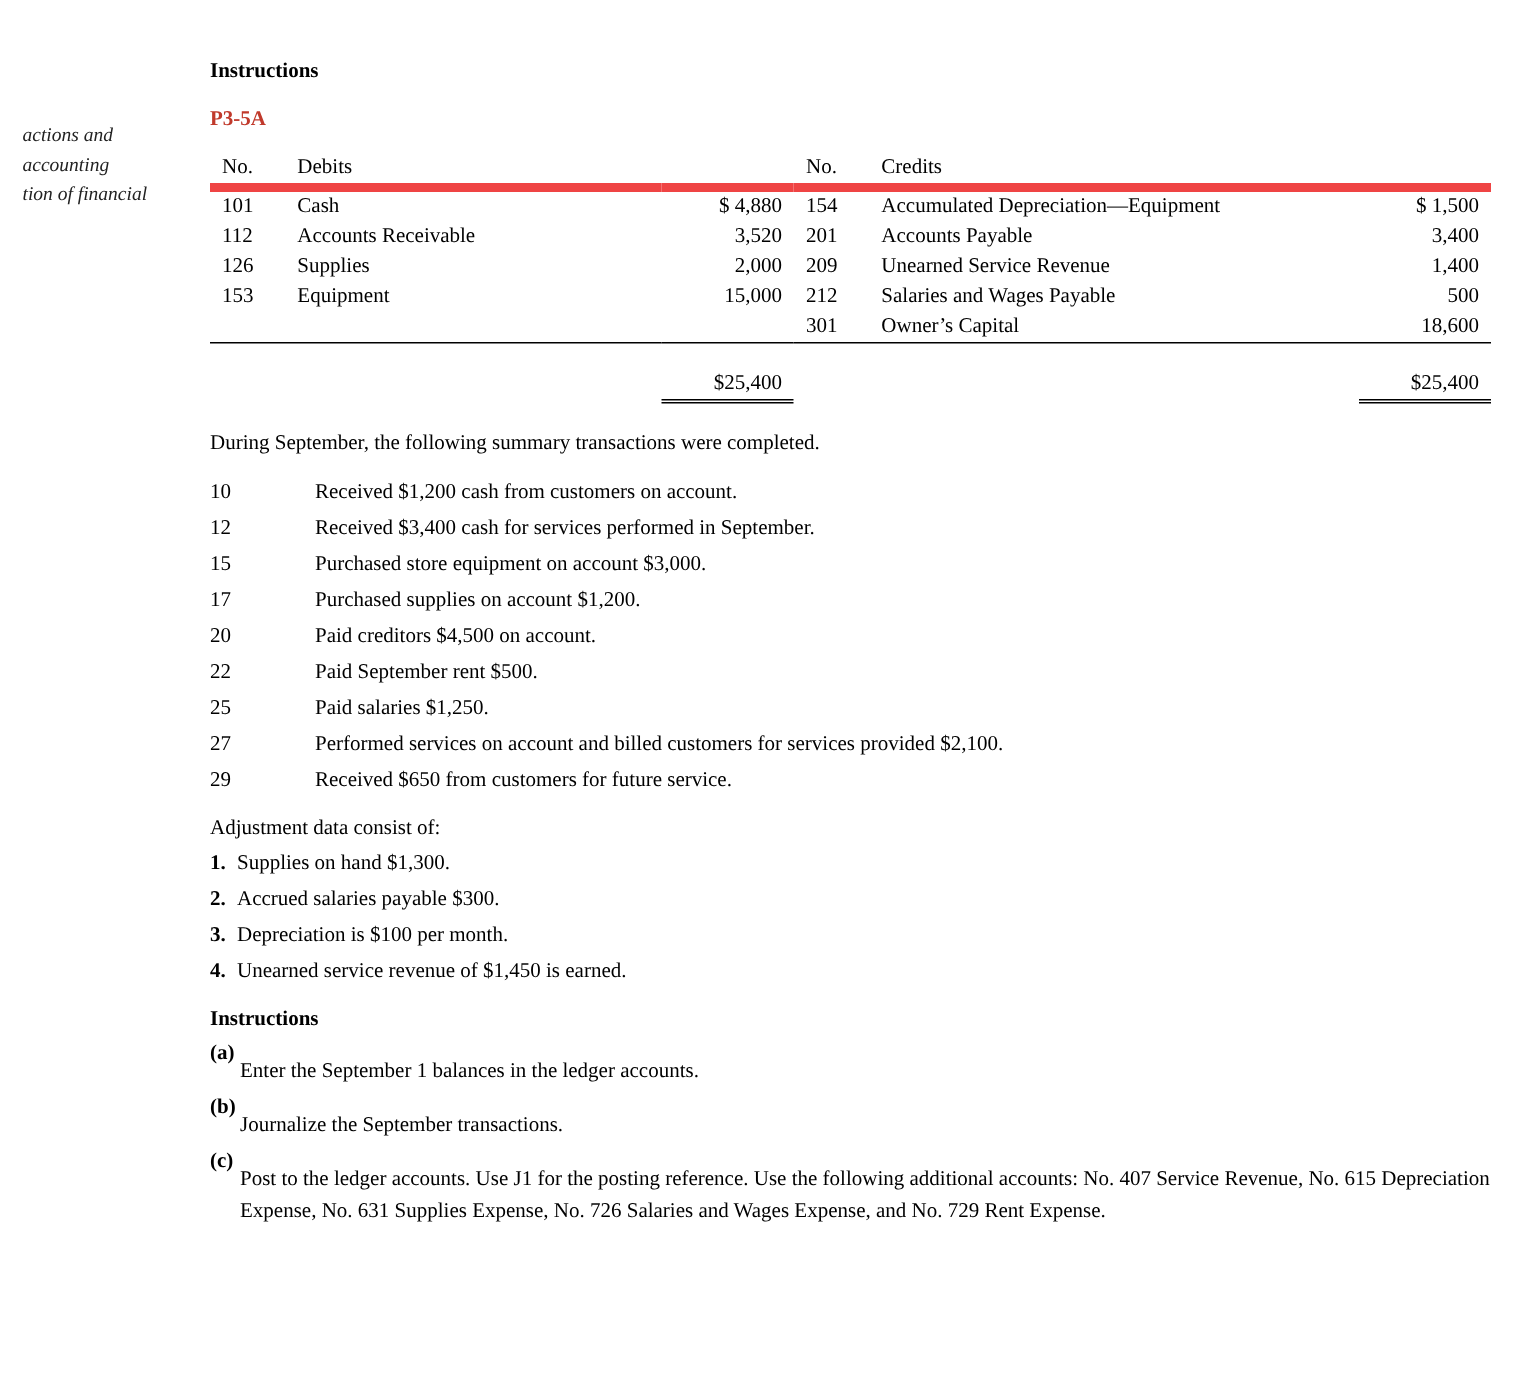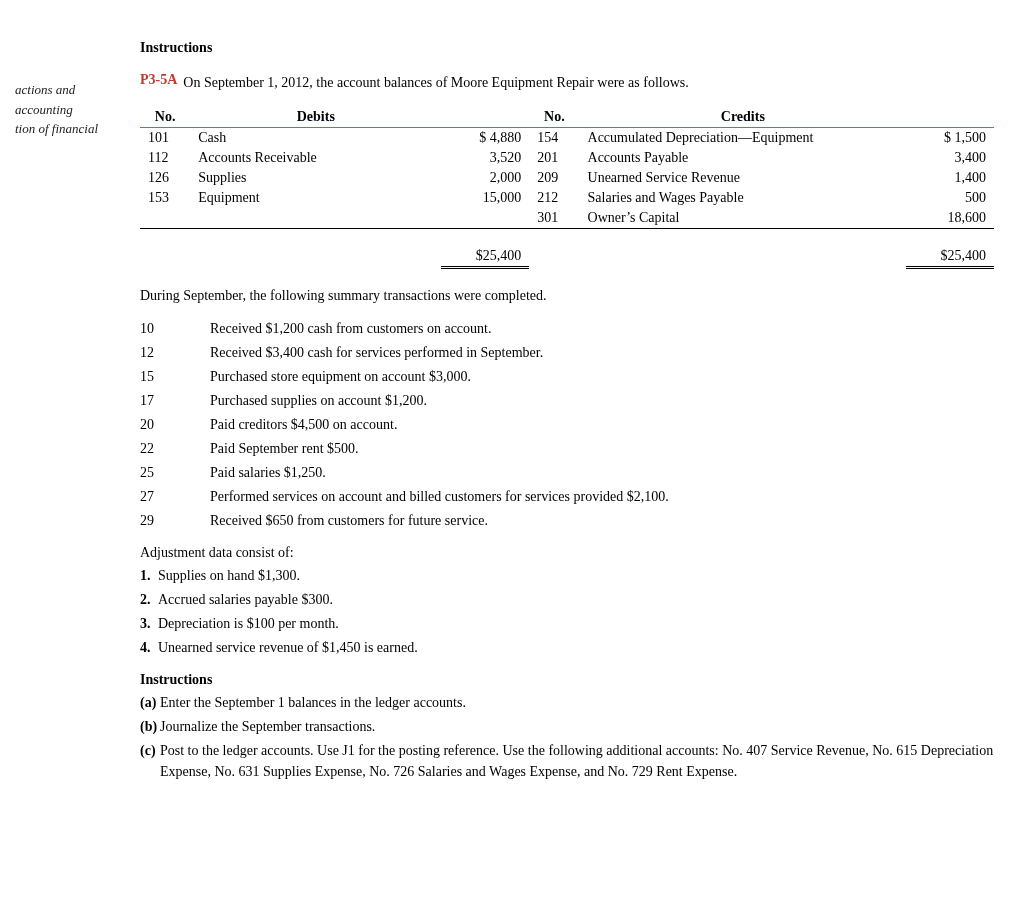--- a/index.html
+++ b/index.html
@@ -60,24 +60,24 @@
     }
     .accounts-table-container {
       margin: 12px 0 16px 0;
     }
     .accounts-table {
       width: 100%;
       border-collapse: collapse;
       font-size: 14px;
     }
     .accounts-table th {
-      font-weight: bold;
+      font-weight: normal;
       padding: 2px 8px;
-      border-bottom: 1px solid #ef4444;
-      text-align: center;
+      border-bottom: 6px solid #ef4444;
+      text-align: left;
     }
     .accounts-table td {
       padding: 2px 8px;
       vertical-align: top;
     }
     .col-no {
       width: 40px;
     }
     .col-debits {
       width: 200px;
@@ -162,40 +162,40 @@
       line-height: 1.5;
     }
     .instr-letter {
       font-weight: bold;
       min-width: 20px;
       font-size: 14px;
     }
     .instr-text {
       font-size: 14px;
       flex: 1;
+      margin-top: 12px;
     }
   </style>
 </head>
 <body>
 
 <div class="page-container">
   <div class="left-sidebar">
     <span>actions and</span><br>
     <span>accounting</span><br>
     <span>tion of financial</span>
   </div>
   <div class="main-content">
 
     <div class="instructions-block">
       <div class="instructions-title">Instructions</div>
     </div>
 
     <div class="problem-block">
       <span class="problem-label">P3-5A</span>
-      <span class="problem-text">On September 1, 2012, the account balances of Moore Equipment Repair were as follows.</span>
     </div>
 
     <div class="accounts-table-container">
       <table class="accounts-table">
         <thead>
           <tr>
             <th class="col-no">No.</th>
             <th class="col-debits">Debits</th>
             <th class="col-amount"></th>
             <th class="col-no2">No.</th>

